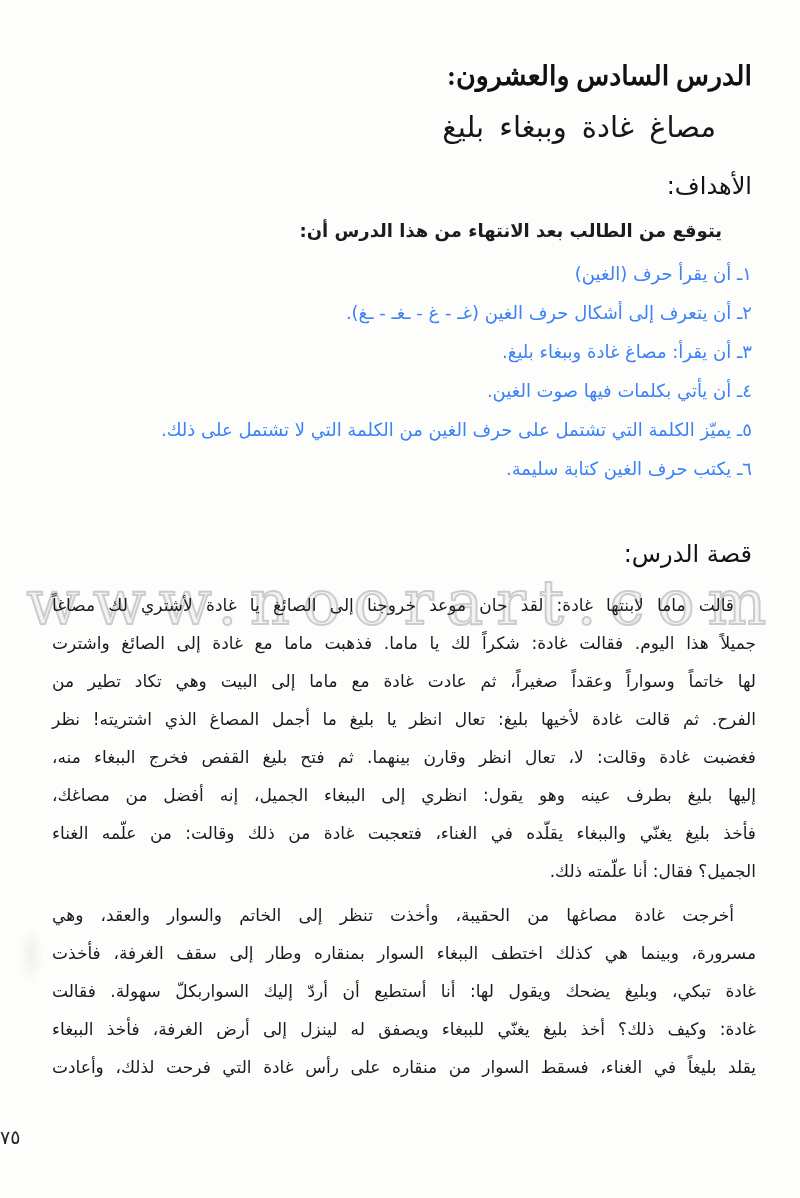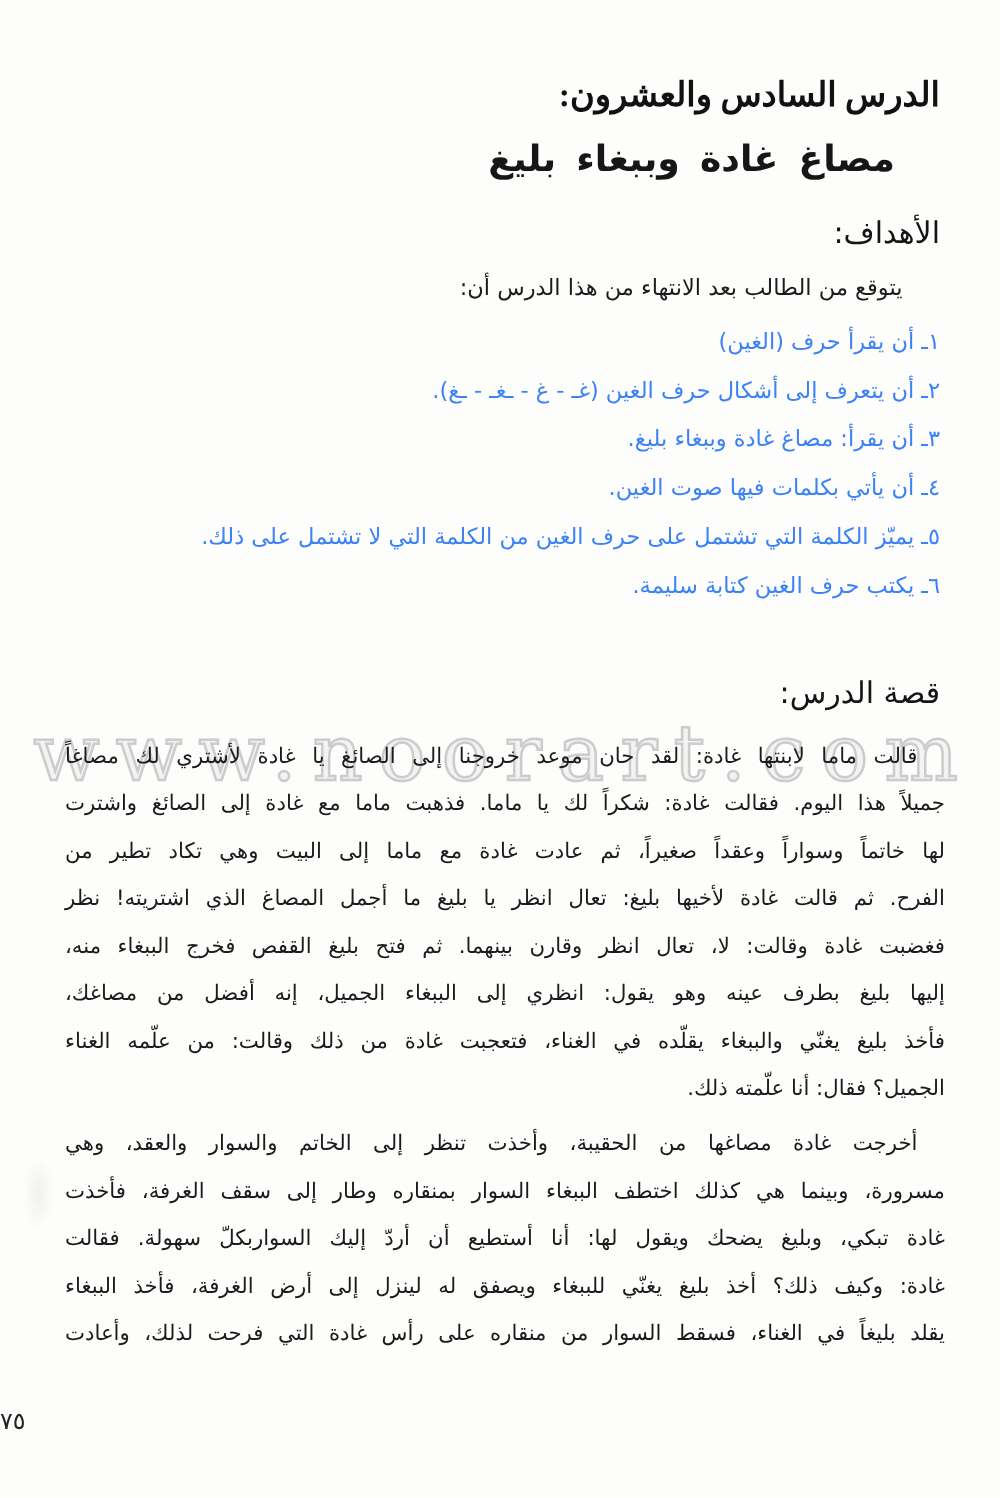--- a/index.html
+++ b/index.html
@@ -25,40 +25,41 @@
     font-weight: bold;
     letter-spacing: 0.5px;
     color: #111;
     font-family: Liberation Serif, serif;
   }
   .lesson-subtitle {
     position: absolute;
     top: 110px;
     right: 84px;
     font-size: 29px;
-    font-weight: bold;
+    font-weight: normal;
     color: #161616;
     word-spacing: 6px;
   }
   .section-heading {
     font-size: 24px;
     color: #141414;
   }
   .objectives-heading {
     position: absolute;
     top: 172px;
     right: 48px;
     text-align: right;
   }
   .objectives-intro {
     position: absolute;
     top: 220px;
     right: 78px;
     font-size: 18px;
     color: #1c1c1c;
+    font-weight: bold;
   }
   .objectives-list {
     position: absolute;
     top: 254px;
     right: 48px;
     left: 48px;
   }
   .objective-item {
     font-size: 18px;
     line-height: 39px;

